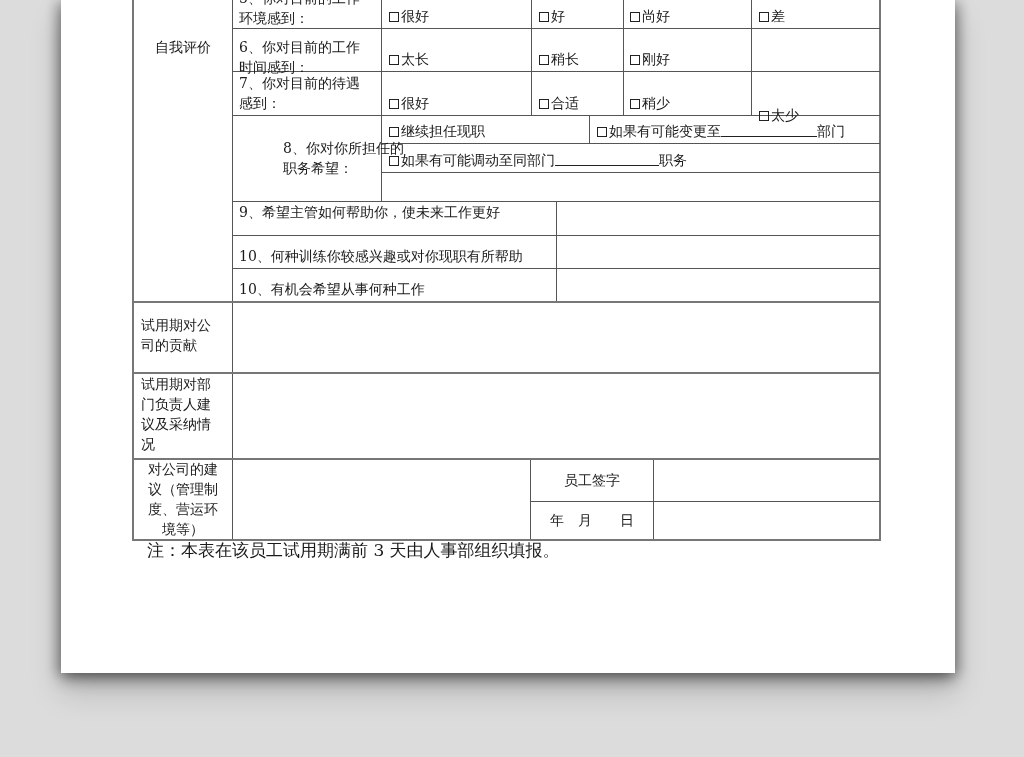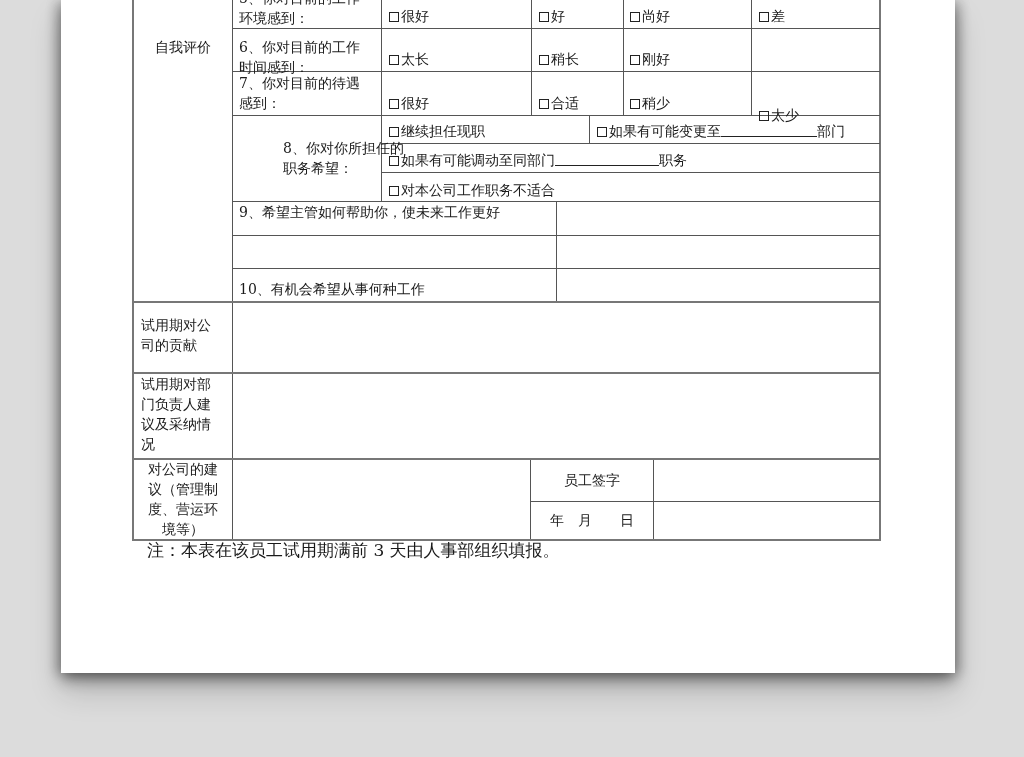--- a/index.html
+++ b/index.html
@@ -95,24 +95,24 @@
   <div class="cell opt" style="left:569px; top:93px;"><span class="box"></span><span>稍少</span></div>
   <div class="cell opt" style="left:698px; top:93px;margin-top:12px;"><span class="box"></span><span>太少</span></div>
 
   <div class="cell" style="left:178px; top:138px; width:140px;margin-left:44px;">
     <div>8、你对你所担任的</div>
     <div>职务希望：</div>
   </div>
   <div class="cell opt" style="left:328px; top:121px;"><span class="box"></span><span>继续担任现职</span></div>
   <div class="cell opt" style="left:328px; top:150px;"><span class="box"></span><span>如果有可能调动至同部门</span><span class="blank" style="width:104px;"></span><span>职务</span></div>
   <div class="cell opt" style="left:536px; top:121px;"><span class="box"></span><span>如果有可能变更至</span><span class="blank" style="width:96px;"></span><span>部门</span></div>
-  <div class="cell opt" style="left:328px; top:180px;"><span class="box"></span><span>对本公司工作职务不适合</span></div>
 
   <div class="cell opt" style="left:178px; top:202px;">9、希望主管如何帮助你，使未来工作更好</div>
   <div class="cell" style="left:496px; top:202px; width:322px; height:33px;"></div>
+  <div class="cell opt" style="left:178px; top:246px;">10、何种训练你较感兴趣或对你现职有所帮助</div>
   <div class="cell" style="left:496px; top:236px; width:322px; height:32px;"></div>
   <div class="cell opt" style="left:178px; top:279px;">10、有机会希望从事何种工作</div>
   <div class="cell" style="left:496px; top:269px; width:322px; height:32px;"></div>
 
   <div class="cell" style="left:80px; top:315px; width:90px;">
     <div>试用期对公</div>
     <div>司的贡献</div>
   </div>
   <div class="cell" style="left:172px; top:303px; width:646px; height:69px;"></div>
 

